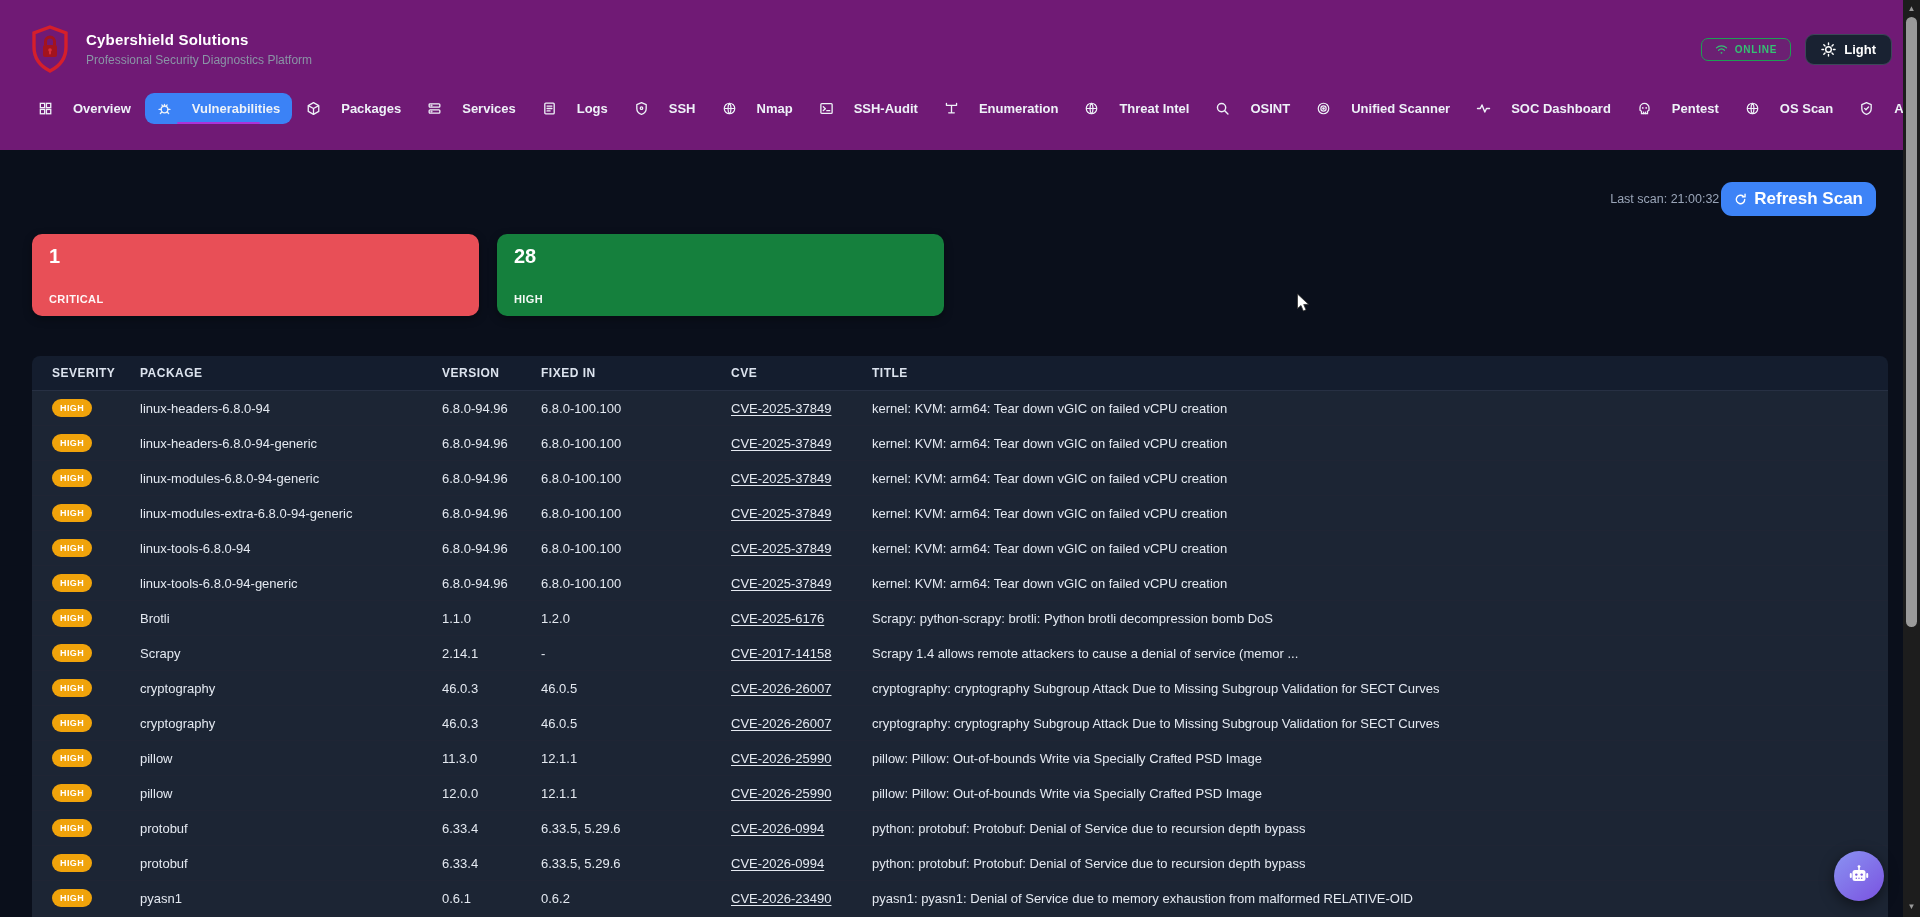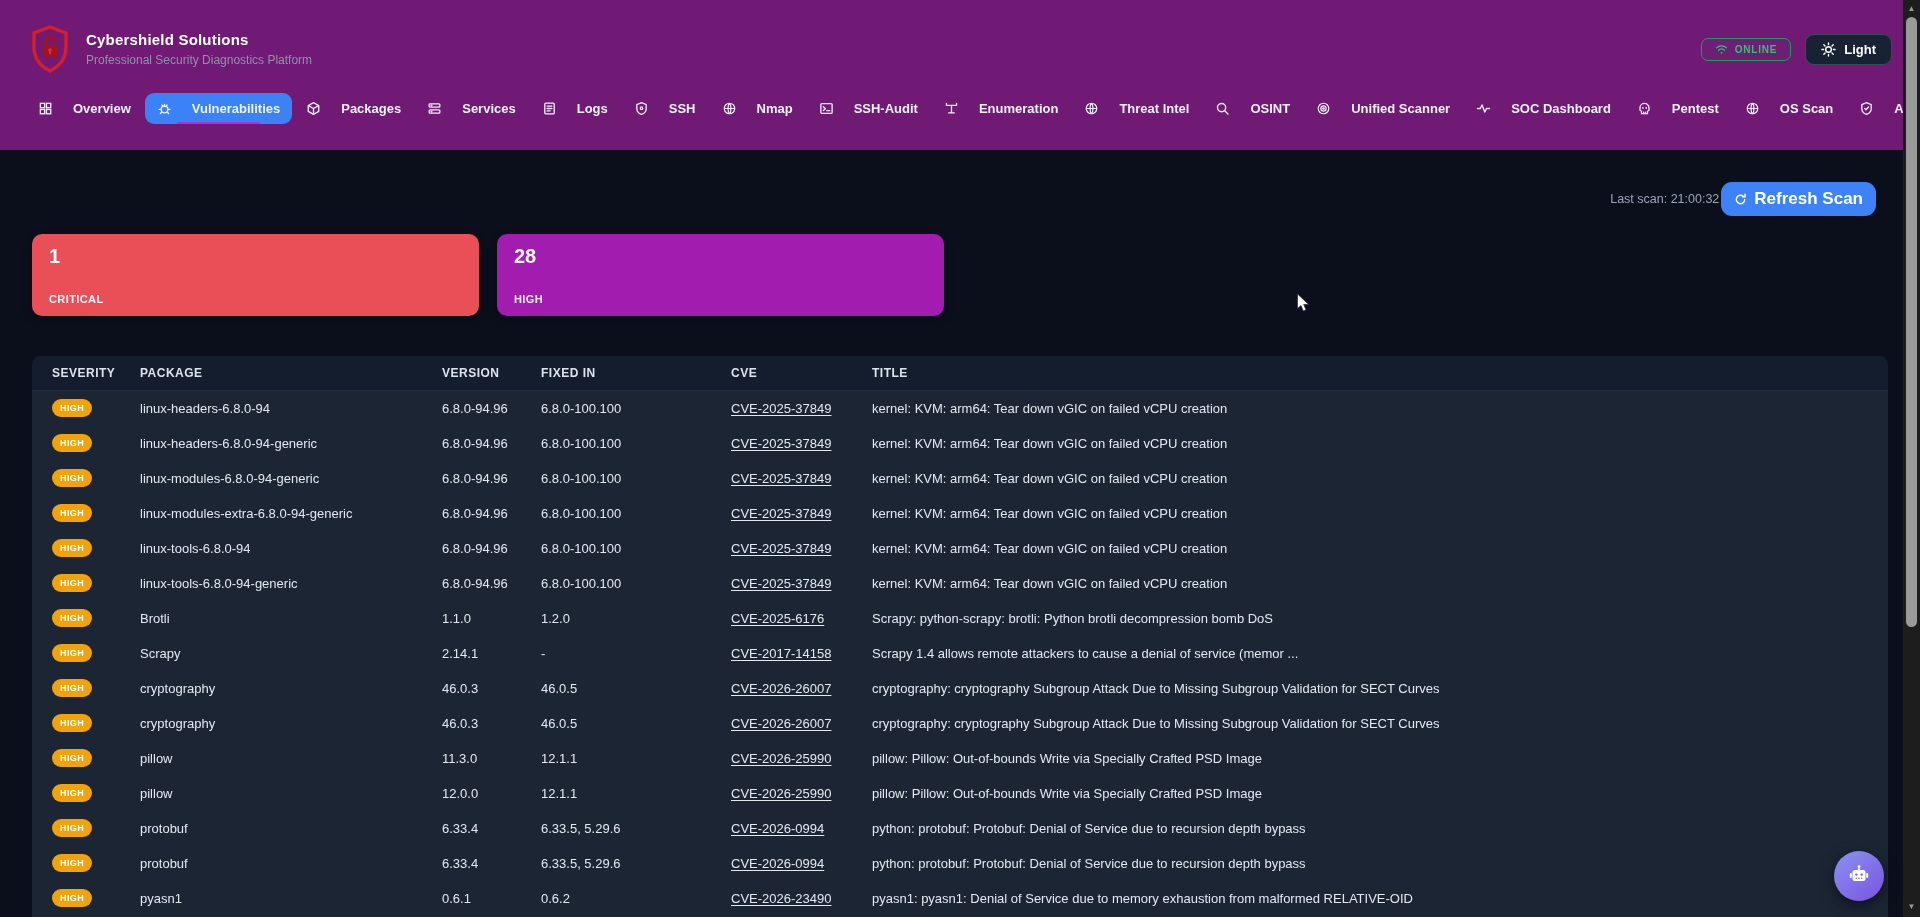--- a/index.html
+++ b/index.html
@@ -60,21 +60,21 @@
     font-size: 17px; font-weight: 600; padding: 7px 13px; border-radius: 11px; cursor: pointer;
   }
   
   .cards { display: flex; gap: 18px; margin-top: 18px; }
   .card {
     width: 447px; height: 82px; border-radius: 10px; padding: 11px 17px;
     display: flex; flex-direction: column; justify-content: space-between;
     box-shadow: 0 3px 8px rgba(0,0,0,.35); cursor: pointer;
   }
   .card.critical { background: #e84f57; }
-  .card.high { background: #a21caf; }
+  .card.high { background: #15803d; }
   .card .count { font-size: 20px; font-weight: 700; color: #fff; }
   .card .label { font-size: 11px; font-weight: 600; color: rgba(255,255,255,.95); letter-spacing: .4px; }
   
   .vuln-table-wrap { margin-top: 40px; border-radius: 8px 8px 0 0; overflow: hidden; }
   table { width: 100%; border-collapse: collapse; table-layout: fixed; }
   thead th {
     background: #141d2e; text-align: left; font-size: 12px; font-weight: 700;
     color: #dce3ee; letter-spacing: .5px; padding: 10px 8px; height: 20px;
   }
   tbody td {

